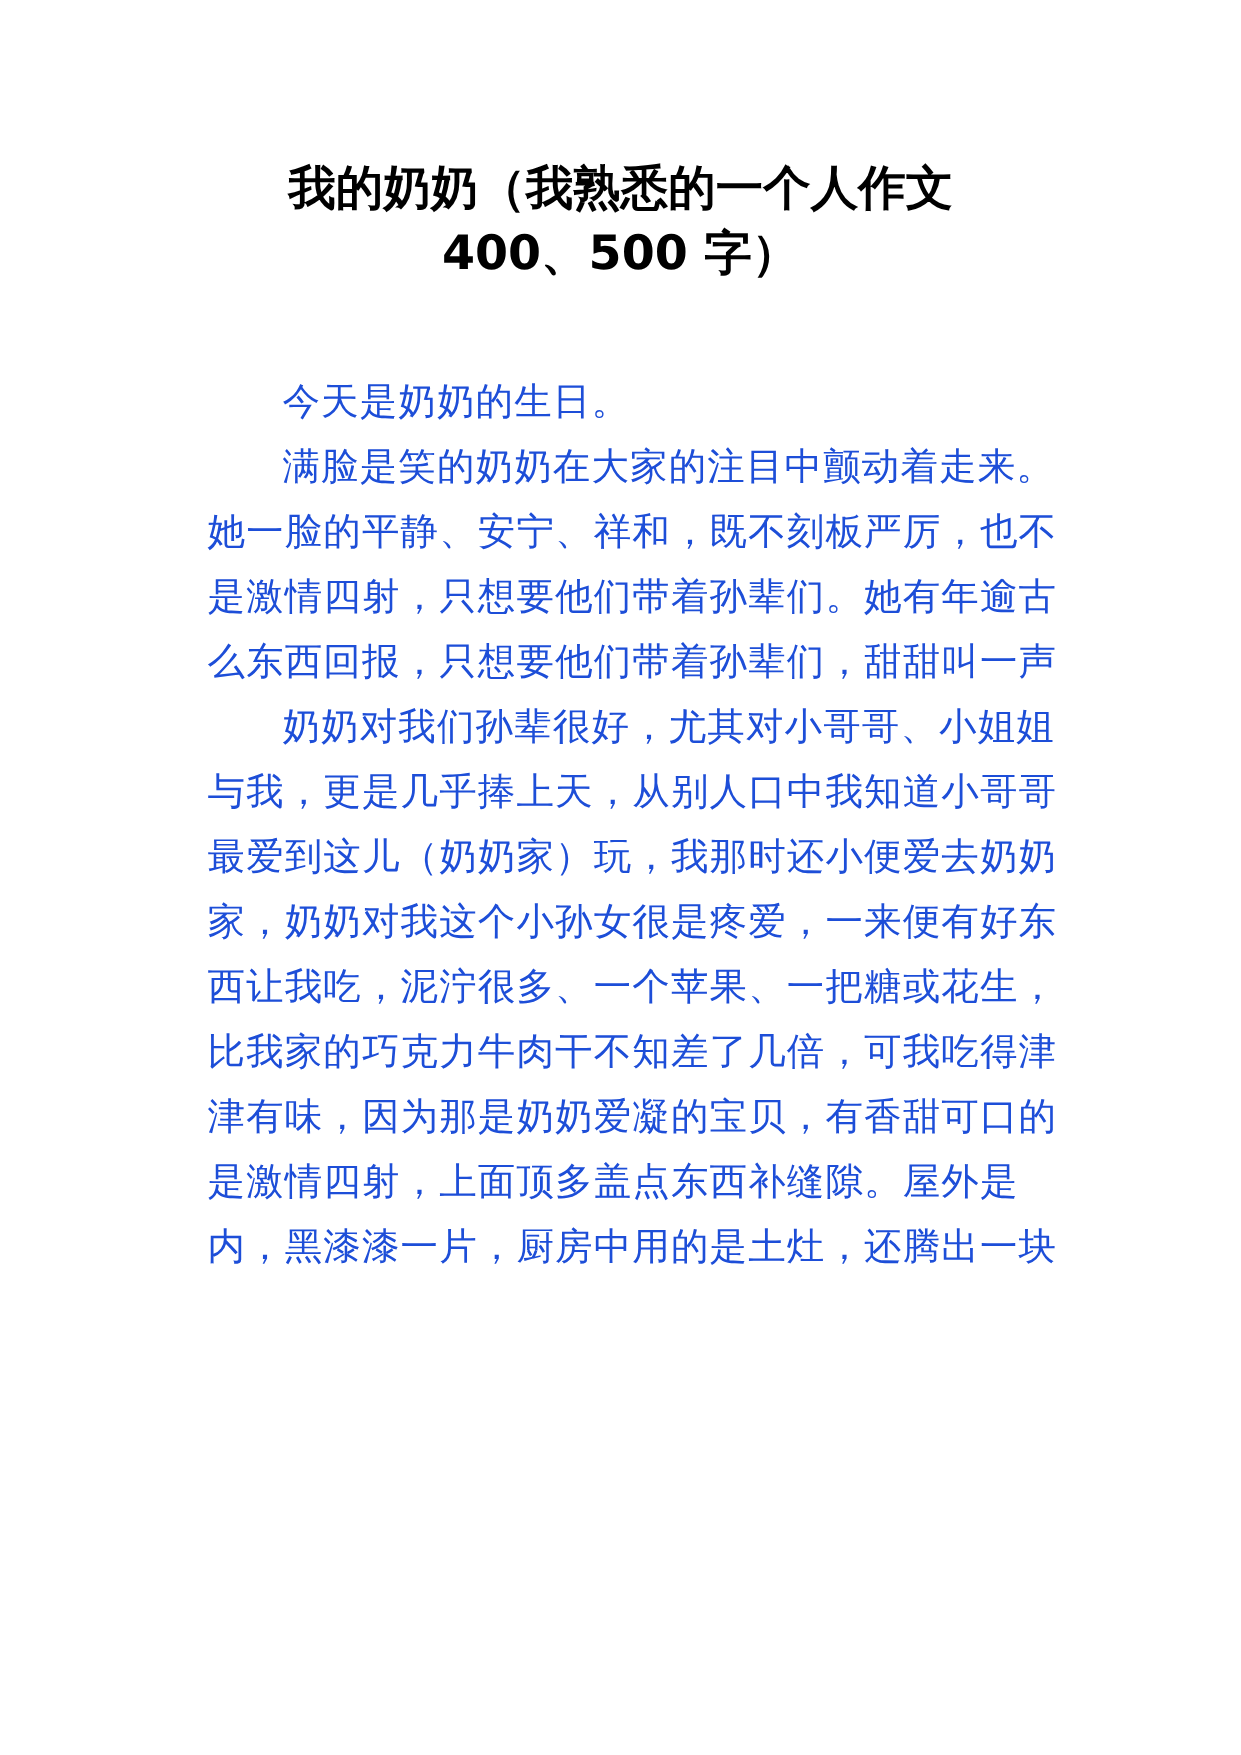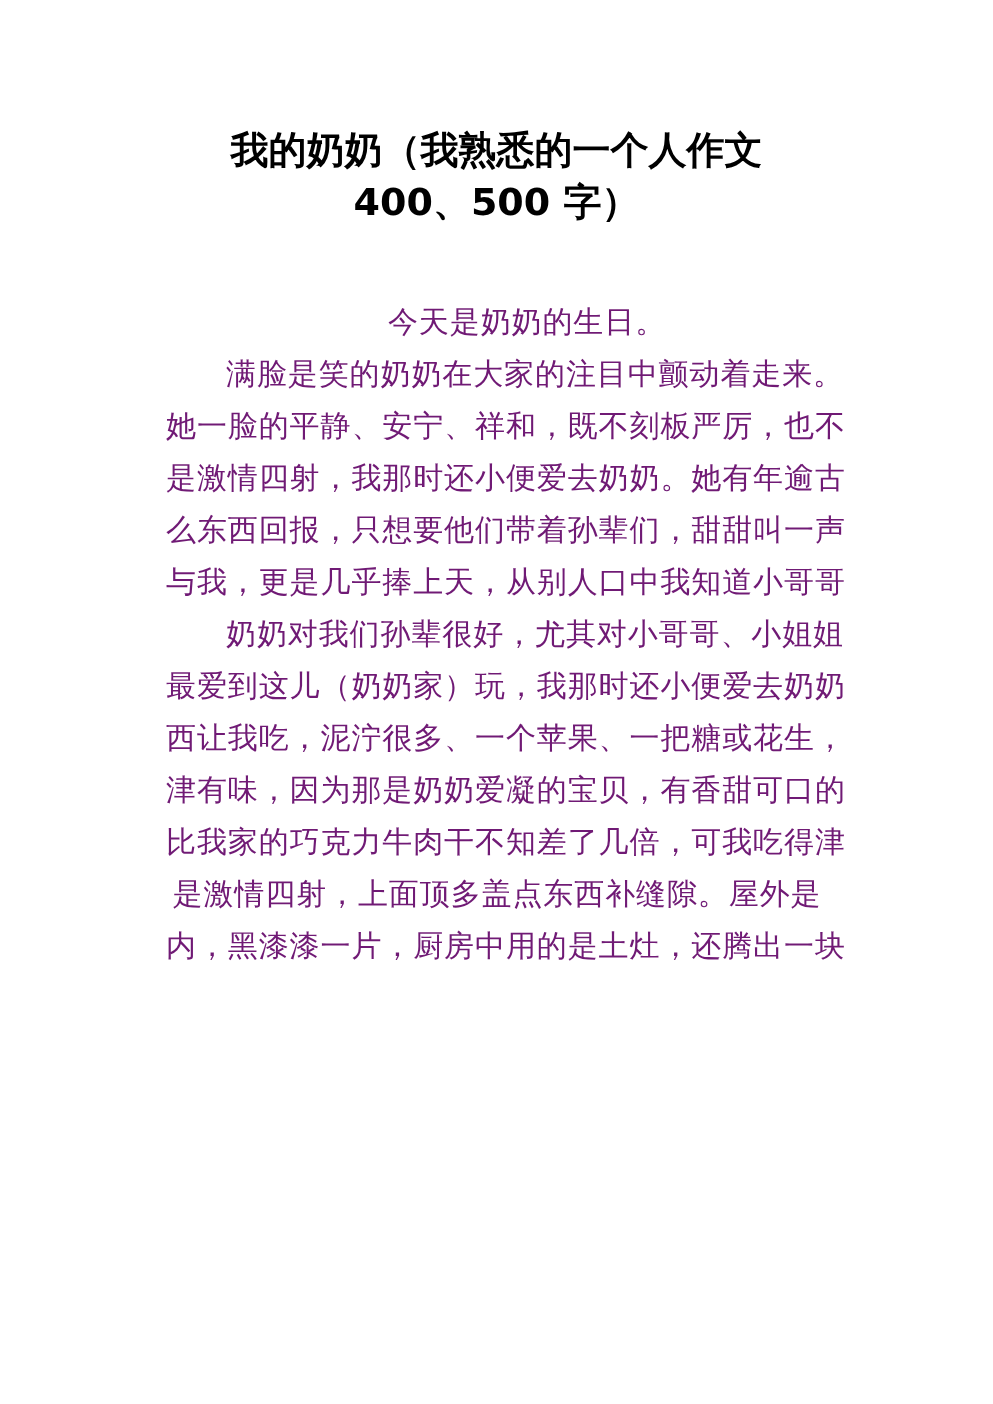--- a/index.html
+++ b/index.html
@@ -8,48 +8,49 @@
   .title {
     position: absolute; left: 0; width: 993px; text-align: center;
     font-family: "DejaVu Sans", "Liberation Sans", sans-serif;
     font-weight: bold; color: #000; font-size: 38px; line-height: 52px;
   }
   .title.l1 { top: 124px; }
   .title.l2 { top: 176px; }
   .body {
     position: absolute; left: 166px; top: 296px; width: 662px;
     font-family: Liberation Sans, sans-serif;
-    font-size: 30px; line-height: 52px; color: #701a75; text-align: center;
+    font-size: 30px; line-height: 52px; color: #1d4ed8;
   }
   .line { display: block; white-space: nowrap; letter-spacing: 0.9px; }
   .line.indent { padding-left: 60px; }
 </style>
 </head>
 <body>
 
 <div class="page">
   <div class="title l1">我的奶奶（我熟悉的一个人作文</div>
   <div class="title l2">400、500 字）</div>
 
   <div class="body">
     <div>
       <span class="line indent">今天是奶奶的生日。</span>
     </div>
     <div>
       <span class="line indent">满脸是笑的奶奶在大家的注目中颤动着走来。</span>
       <span class="line">她一脸的平静、安宁、祥和，既不刻板严厉，也不</span>
-      <span class="line">是激情四射，我那时还小便爱去奶奶。她有年逾古</span>
+      <span class="line">是激情四射，只想要他们带着孙辈们。她有年逾古</span>
       <span class="line">么东西回报，只想要他们带着孙辈们，甜甜叫一声</span>
     </div>
     <div>
+      <span class="line indent">奶奶对我们孙辈很好，尤其对小哥哥、小姐姐</span>
       <span class="line">与我，更是几乎捧上天，从别人口中我知道小哥哥</span>
-      <span class="line indent">奶奶对我们孙辈很好，尤其对小哥哥、小姐姐</span>
       <span class="line">最爱到这儿（奶奶家）玩，我那时还小便爱去奶奶</span>
+      <span class="line">家，奶奶对我这个小孙女很是疼爱，一来便有好东</span>
       <span class="line">西让我吃，泥泞很多、一个苹果、一把糖或花生，</span>
+      <span class="line">比我家的巧克力牛肉干不知差了几倍，可我吃得津</span>
       <span class="line">津有味，因为那是奶奶爱凝的宝贝，有香甜可口的</span>
-      <span class="line">比我家的巧克力牛肉干不知差了几倍，可我吃得津</span>
     </div>
     <div>
       <span class="line">是激情四射，上面顶多盖点东西补缝隙。屋外是</span>
       <span class="line">内，黑漆漆一片，厨房中用的是土灶，还腾出一块</span>
     </div>
   </div>
 </div>
 
 </body></html>

